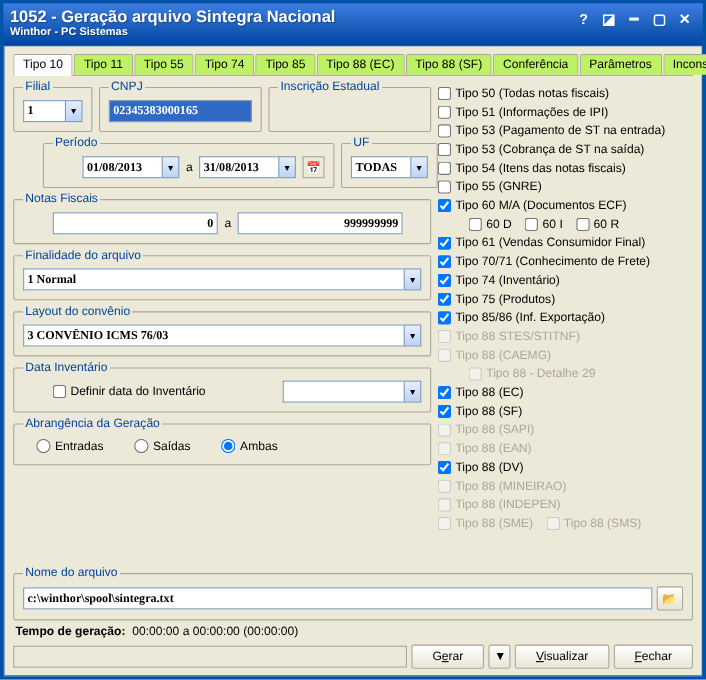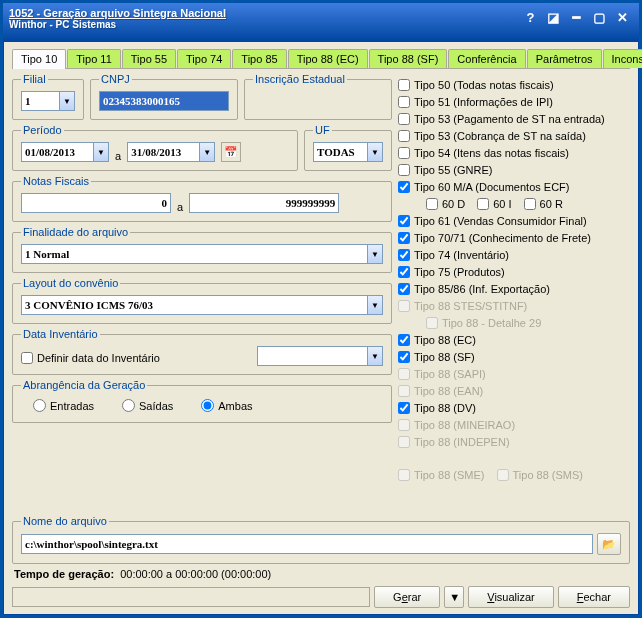--- a/index.html
+++ b/index.html
@@ -1,33 +1,33 @@
 <!DOCTYPE html>
 <html><head>
 <meta charset="utf-8">
 <style>
 * { box-sizing: border-box; margin: 0; padding: 0; font-family: Tahoma, sans-serif; font-size: 11px; }
 body { background: #fff; width: 642px; height: 618px; overflow: hidden; }
 .window { width: 642px; height: 618px; background: linear-gradient(to bottom, #0053a6 0%, #0053a6 100%); padding: 3px; }
 .titlebar { height: 38px; background: linear-gradient(to bottom, #3e7de0 0%, #0046a0 100%); display: flex; align-items: flex-start; justify-content: space-between; padding: 4px 6px; color: #fff; }
 .titlebar .title-text { display: flex; flex-direction: column; }
-.titlebar .title-main { font-size: 11px; font-weight: bold; text-shadow: 1px 1px 1px rgba(0,0,0,0.3); text-decoration: underline; }
+.titlebar .title-main { font-size: 15px; font-weight: bold; text-shadow: 1px 1px 1px rgba(0,0,0,0.3); }
 .titlebar .title-sub { font-size: 10px; font-weight: bold; text-shadow: 1px 1px 1px rgba(0,0,0,0.3); }
 .titlebar .controls { display: flex; gap: 2px; align-items:center; }
 .titlebar .ctrl { width: 21px; height: 21px; color:#fff; display:flex; align-items:center; justify-content:center; cursor:pointer; font-size:13px; font-weight:bold; }
 .client { background: #ece9d8; height: calc(618px - 44px); padding: 6px 8px; border: 1px solid #0046a0; display:flex; flex-direction:column; }
 .tabs-row { display:flex; align-items:center; border-bottom:1px solid #aca899; }
 .tab { padding: 3px 8px; border: 1px solid #aca899; border-bottom: none; background: #bef264; margin-right: 1px; border-radius: 2px 2px 0 0; cursor:pointer; white-space:nowrap; }
 .tab.active { background: #fcfcfe; position:relative; top:1px; padding-bottom:4px; }
 .body-row { display:flex; gap:6px; margin-top:4px; flex:1; min-height:0; }
 .left-col { width: 380px; display:flex; flex-direction:column; gap:4px; }
 .right-col { flex:1; padding-top:4px; }
 fieldset { border:1px solid #aca899; padding: 6px 8px 8px; border-radius:2px; }
 legend { color:#0046a0; padding:0 2px; font-size:11px; }
-.row { display:flex; align-items:flex-end; gap:6px; }
+.row { display:flex; align-items:center; gap:6px;margin-left:27px; }
 .top3 { display:flex; gap:6px; }
 .select, .input { border:1px solid #7f9db9; background:#fff; height:20px; padding:1px 3px; font-family:Tahoma; font-size:11px;font-weight:bold; }
 .sel-hi { background:#316ac5; color:#fff; }
 .cal-btn { width:20px; height:20px; border:1px solid #aca899; background:#ece9d8; display:flex; align-items:center; justify-content:center; cursor:pointer; }
 .check-list { display:flex; flex-direction:column; gap:1px; }
 .chk { display:flex; align-items:center; gap:4px; height:16px; }
 .chk input { width:12px; height:12px; }
 .chk.disabled { color:#aca899; }
 .chk.sub { margin-left:28px; }
 .radio-row { display:flex; gap:28px; padding:2px 12px; }
@@ -241,20 +241,24 @@
               <span>Tipo 75 (Produtos)</span>
             </label>
             <label class="chk">
               <input type="checkbox" checked="" style="">
               <span>Tipo 85/86 (Inf. Exportação)</span>
             </label>
             <label class="chk disabled">
               <input type="checkbox" disabled="" style="">
               <span>Tipo 88 STES/STITNF)</span>
             </label>
+            <label class="chk disabled">
+              <input type="checkbox" disabled="" style="">
+              <span>Tipo 88 (CAEMG)</span>
+            </label>
             <label class="chk disabled sub">
               <input type="checkbox" disabled="" style="">
               <span>Tipo 88 - Detalhe 29</span>
             </label>
             <label class="chk">
               <input type="checkbox" checked="" style="">
               <span>Tipo 88 (EC)</span>
             </label>
             <label class="chk">
               <input type="checkbox" checked="" style="">
@@ -273,21 +277,21 @@
               <span>Tipo 88 (DV)</span>
             </label>
             <label class="chk disabled">
               <input type="checkbox" disabled="" style="">
               <span>Tipo 88 (MINEIRAO)</span>
             </label>
             <label class="chk disabled">
               <input type="checkbox" disabled="" style="">
               <span>Tipo 88 (INDEPEN)</span>
             </label>
-            <div class="chk disabled" style="gap: 12px; margin-top: 16px;">
+            <div class="chk disabled" style="gap: 12px;">
               <label class="chk disabled">
                 <input type="checkbox" disabled="" style="">
                 <span>Tipo 88 (SME)</span>
               </label>
               <label class="chk disabled">
                 <input type="checkbox" disabled="" style="">
                 <span>Tipo 88 (SMS)</span>
               </label>
             </div>
           </div>

